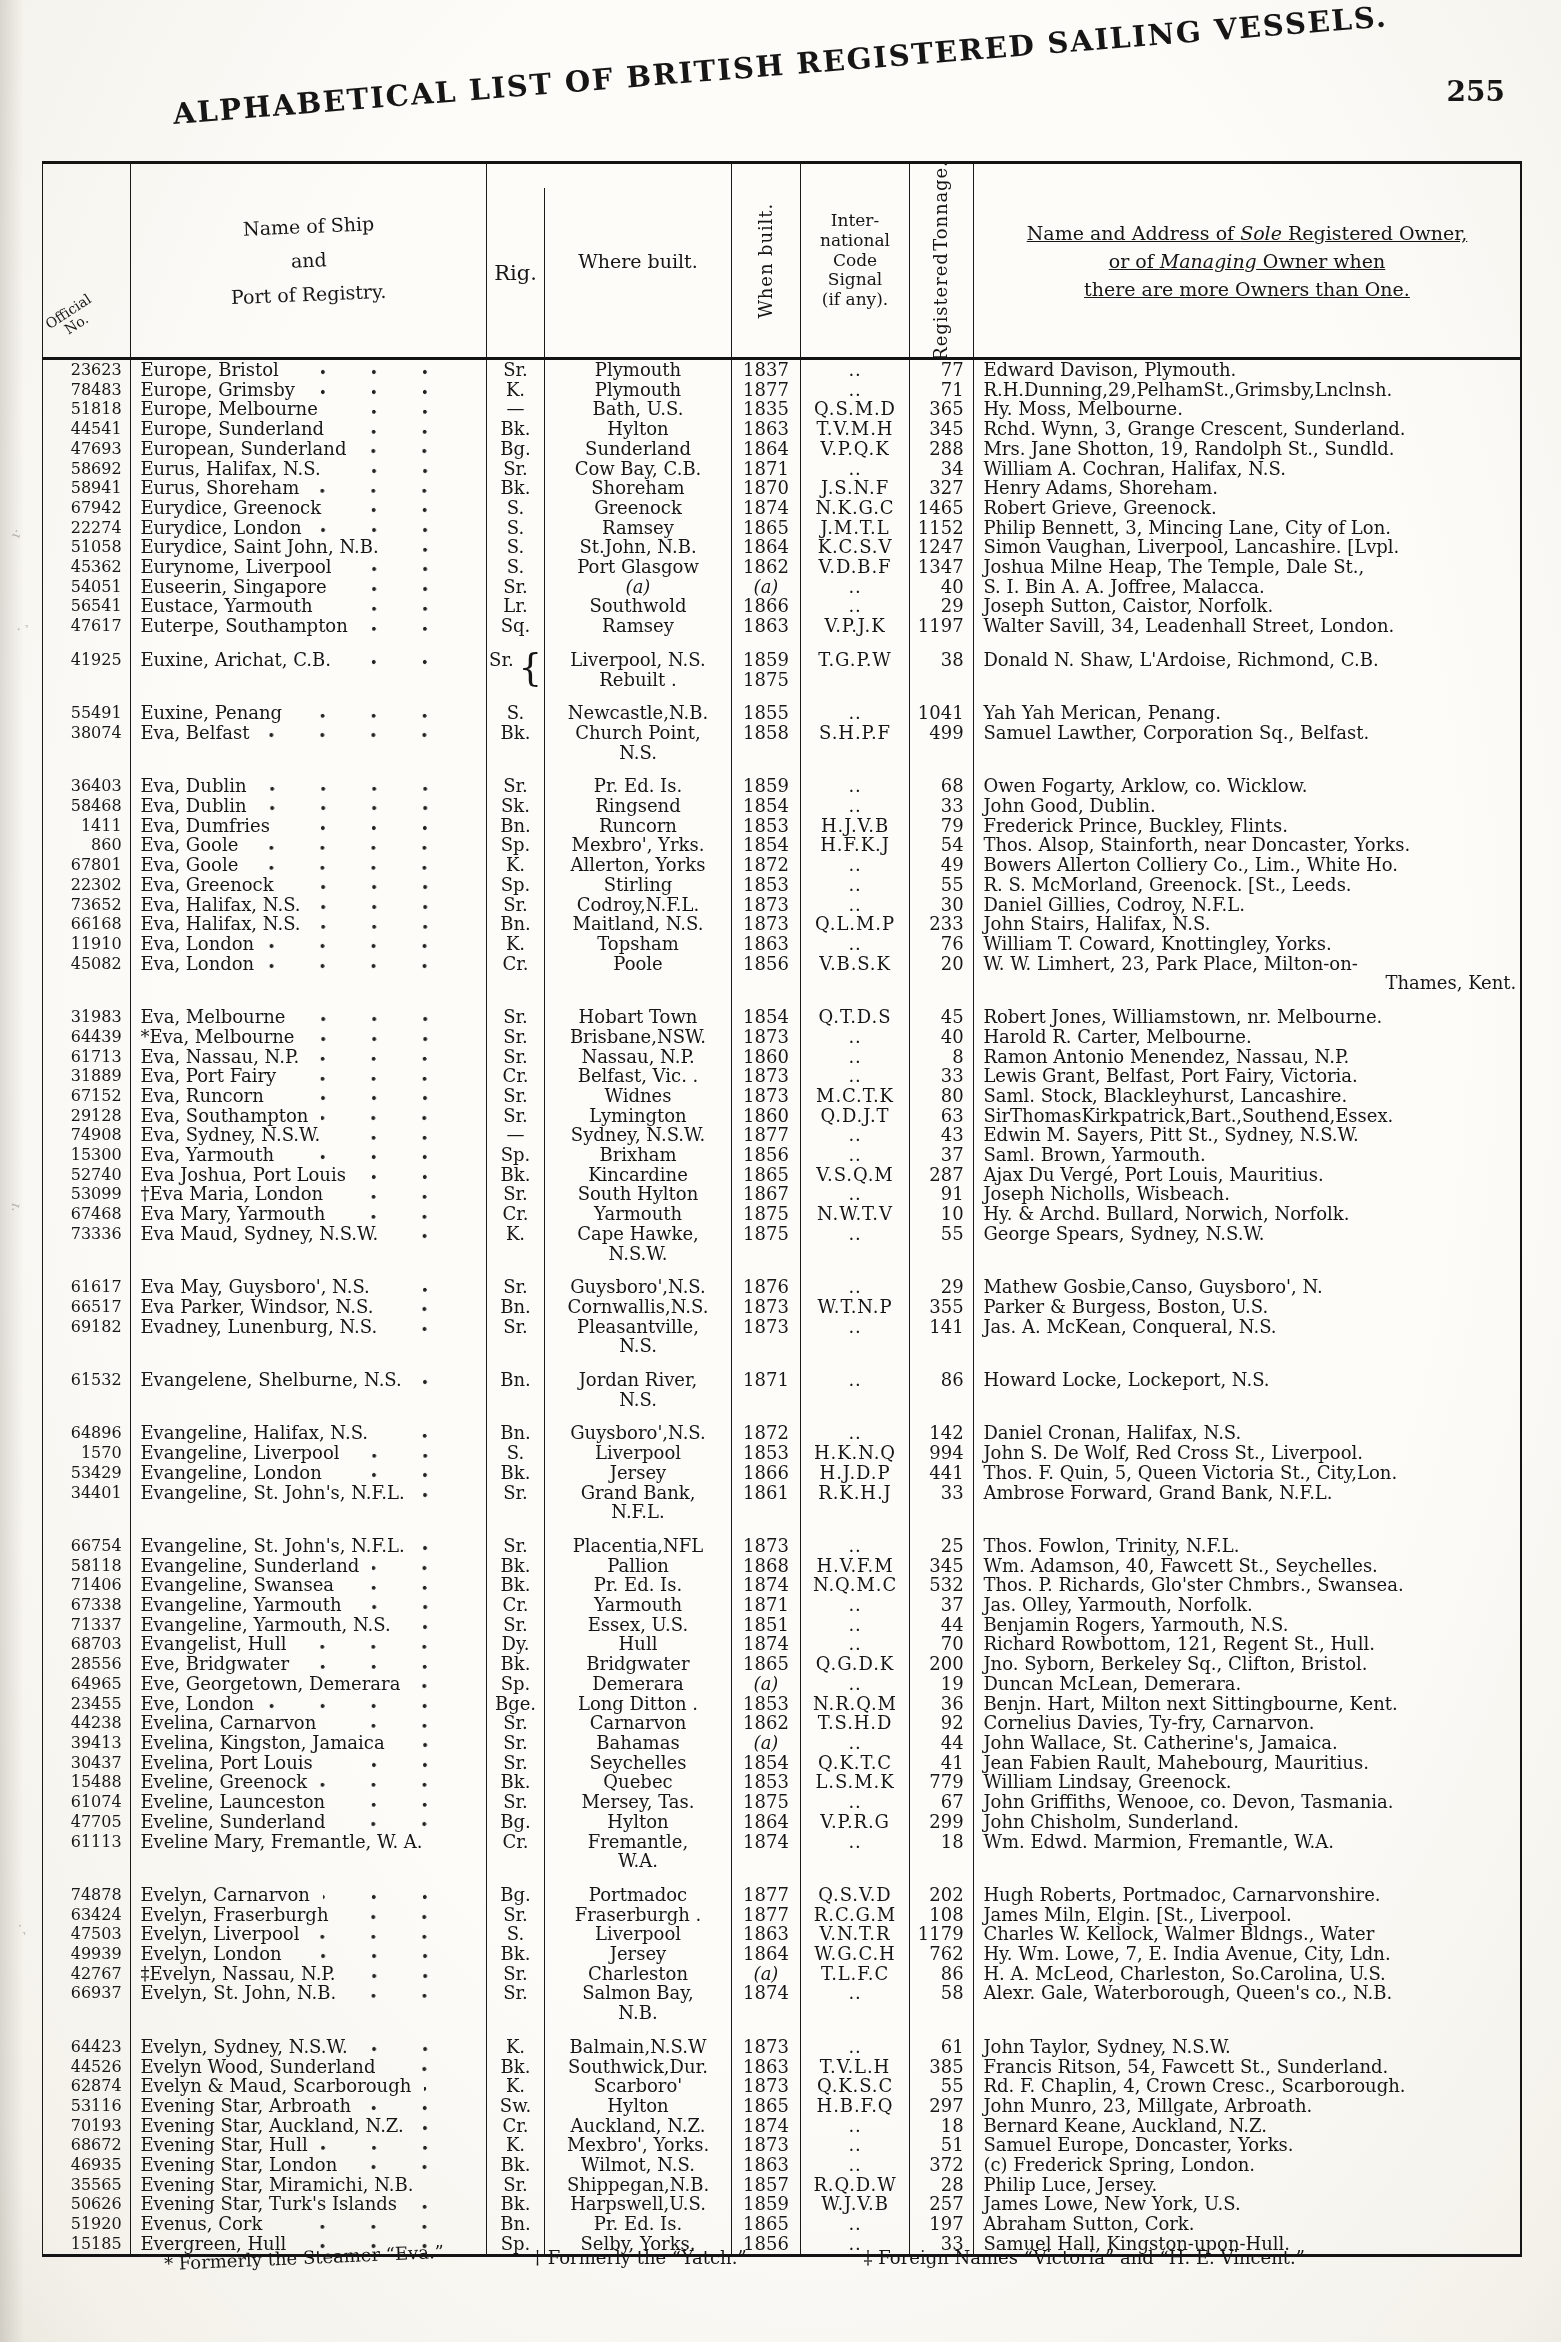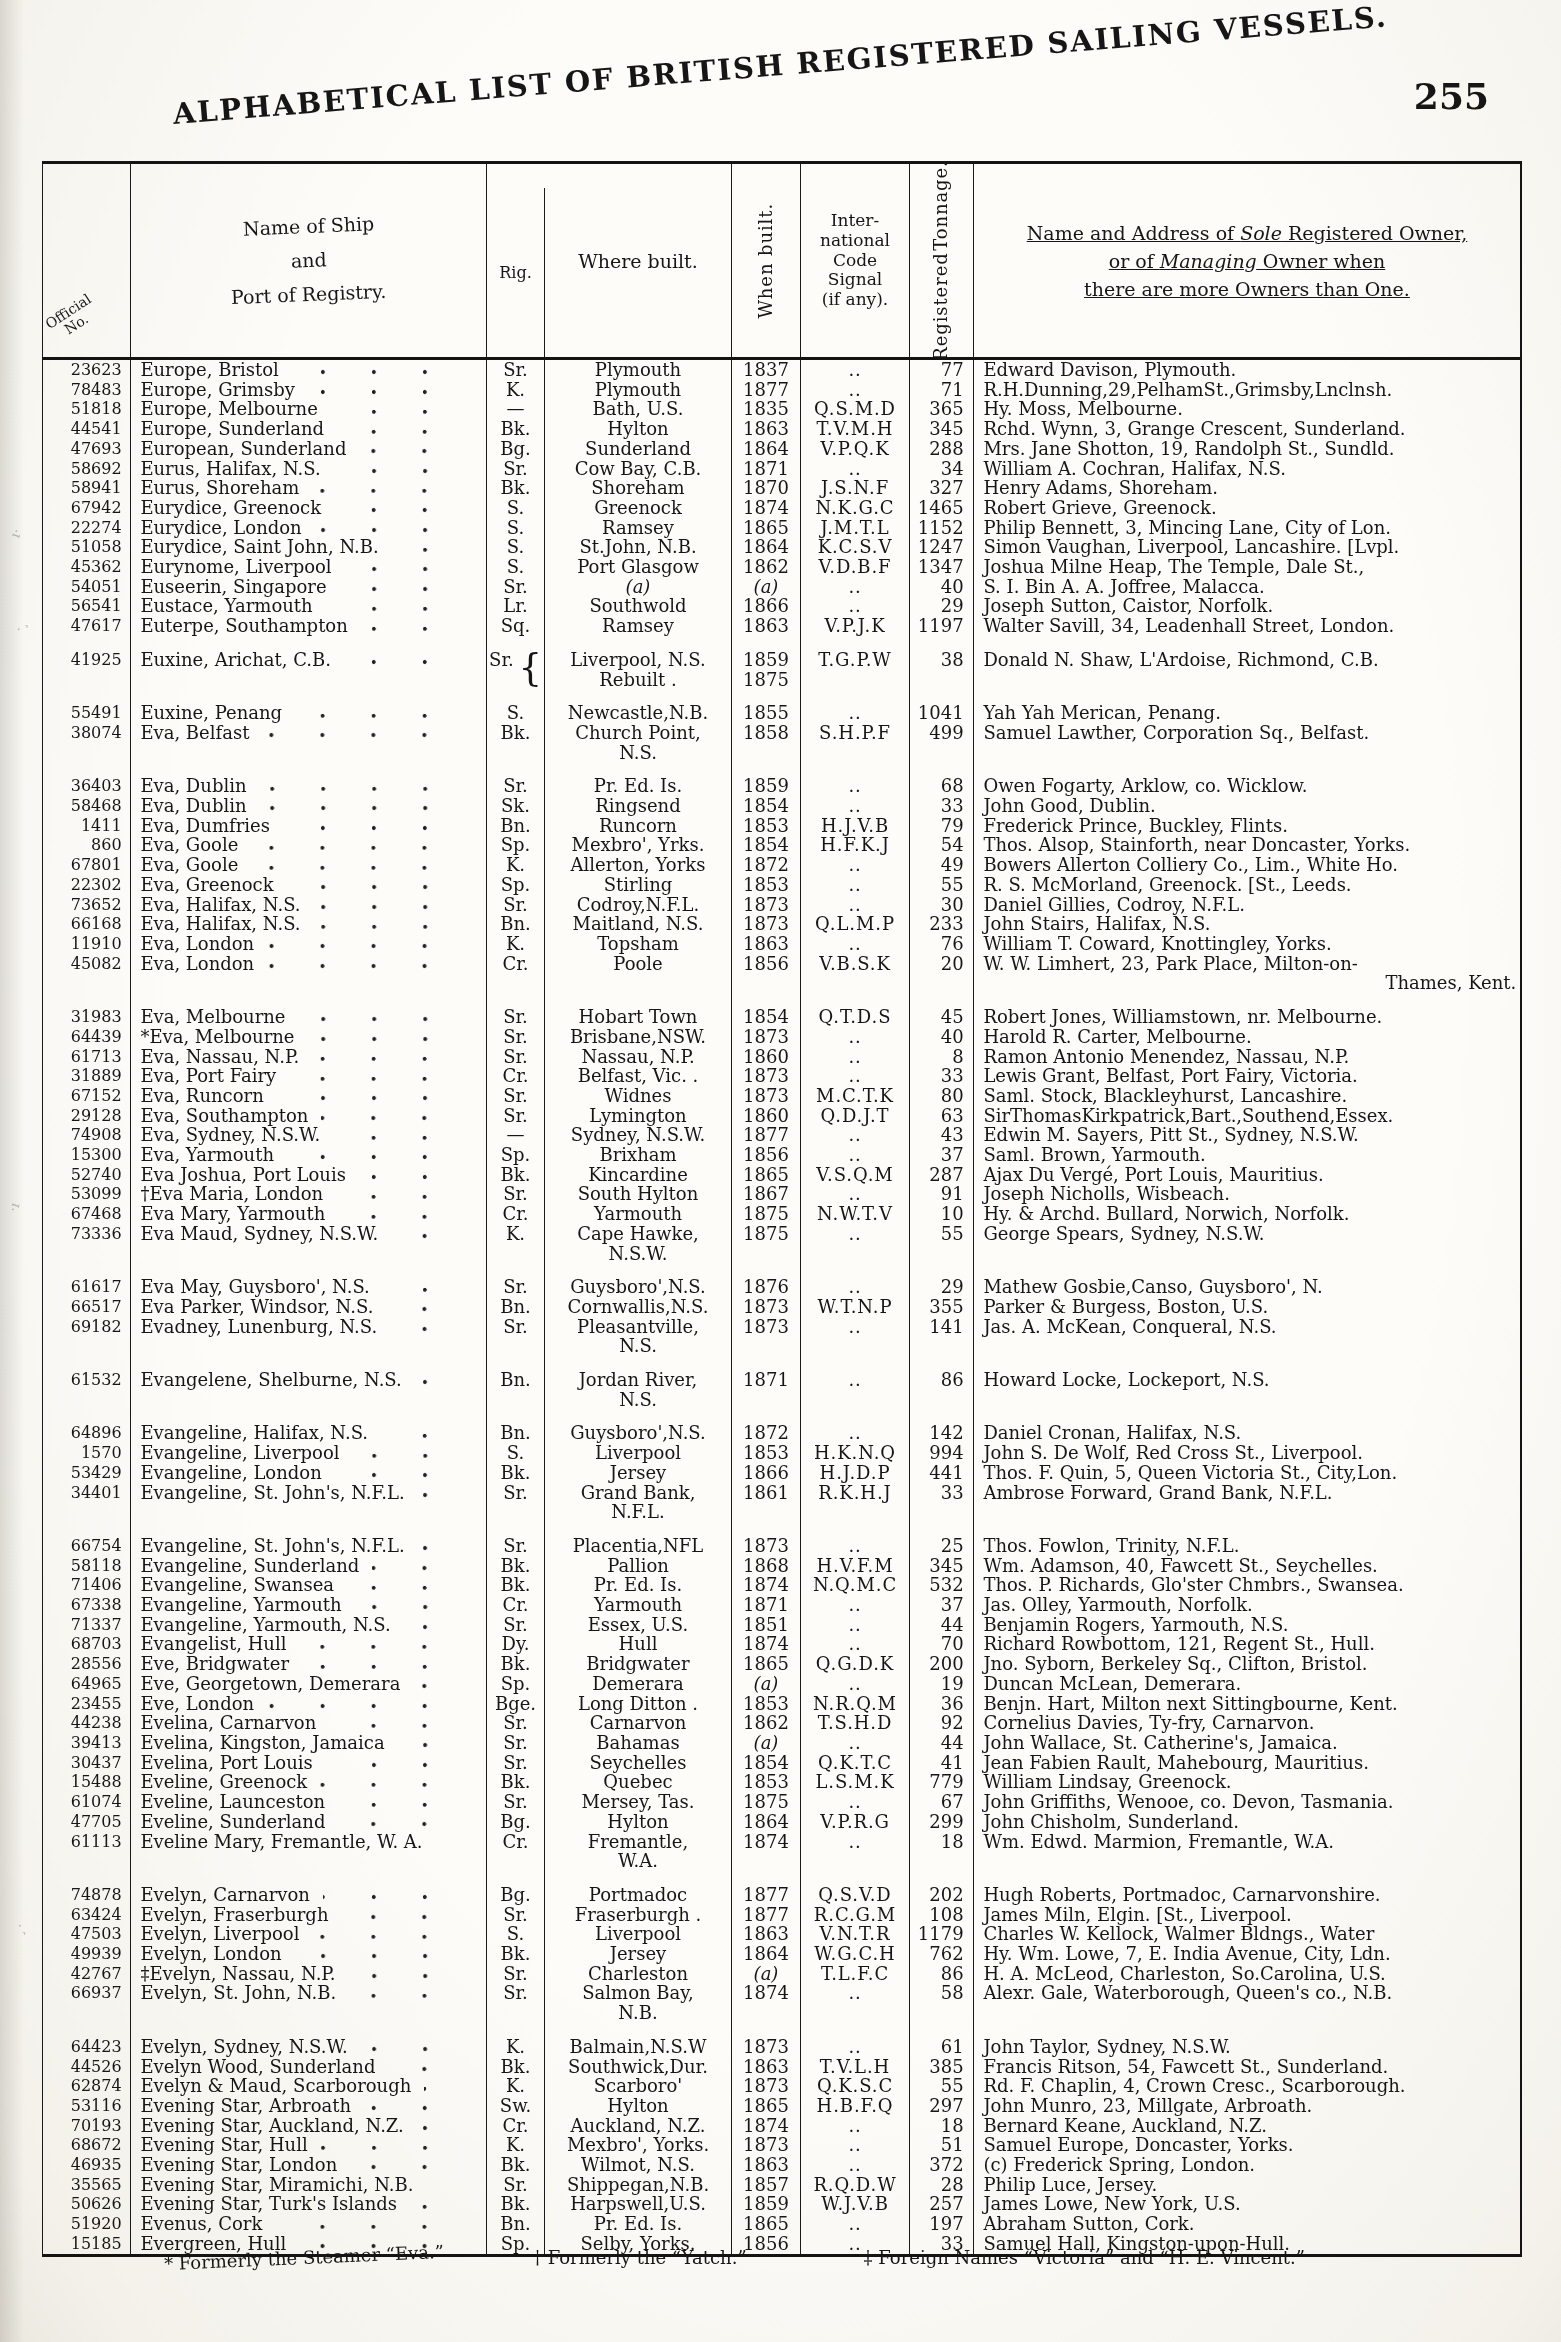--- a/index.html
+++ b/index.html
@@ -17,41 +17,41 @@
   .gutter{position:absolute;left:0;top:0;width:24px;height:100%;
     background:linear-gradient(90deg, rgba(70,62,50,0.16), rgba(0,0,0,0));}
   .mark{position:absolute;color:rgba(50,48,44,0.30);font-size:14px;transform:rotate(-70deg);}
   
   .title-row{position:absolute;top:54px;left:0;width:100%;height:84px;}
   .title{
     position:absolute;left:173px;top:43px;
     transform:rotate(-4.6deg);transform-origin:left center;
     font-size:29px;font-weight:bold;letter-spacing:1.9px;white-space:nowrap;
   }
-  .page-number{position:absolute;right:73px;top:20.6px;font-size:36px;font-weight:bold;}
+  .page-number{position:absolute;right:57px;top:20.6px;font-size:28px;font-weight:bold;}
   
   .table-wrap{position:absolute;left:42px;top:161px;width:1480px;}
   .thead{
     display:flex;align-items:stretch;height:193px;
     border-top:3.7px solid #141414;border-bottom:3.7px solid #141414;
   }
   .hcell{
     border-right:1.9px solid #1a1a1a;box-sizing:border-box;
     display:flex;flex-direction:column;align-items:center;justify-content:center;
     text-align:center;
   }
   .h-no{width:89px;position:relative;border-left:1.9px solid #1a1a1a;}
   .official{
     position:absolute;bottom:24px;left:3.7px;transform:rotate(-33deg);
     font-size:14px;line-height:15px;text-align:center;
   }
   .h-name{width:356px;font-size:19px;line-height:20.6px;}
   .h-name .tilt{transform:rotate(-2.3deg);}
   .h-name div{margin:6.6px 0;}
-  .h-rig{width:58px;font-size:16px;margin-top:24px;}
+  .h-rig{width:58px;font-size:21px;margin-top:24px;}
   .h-where{width:187px;font-size:19px;text-align:right;}
   .h-when{width:69px;}
   .h-sig{width:109px;font-size:17px;line-height:19.7px;}
   .h-ton{width:64px;}
   .h-owner{flex:1;font-size:19px;line-height:28px;border-right:2.8px solid #141414;text-decoration:underline;}
   .vert{
     writing-mode:vertical-rl;transform:rotate(180deg);
     font-size:18px;line-height:20.6px;letter-spacing:0.9px;
     display:flex;gap:1.9px;
   }

